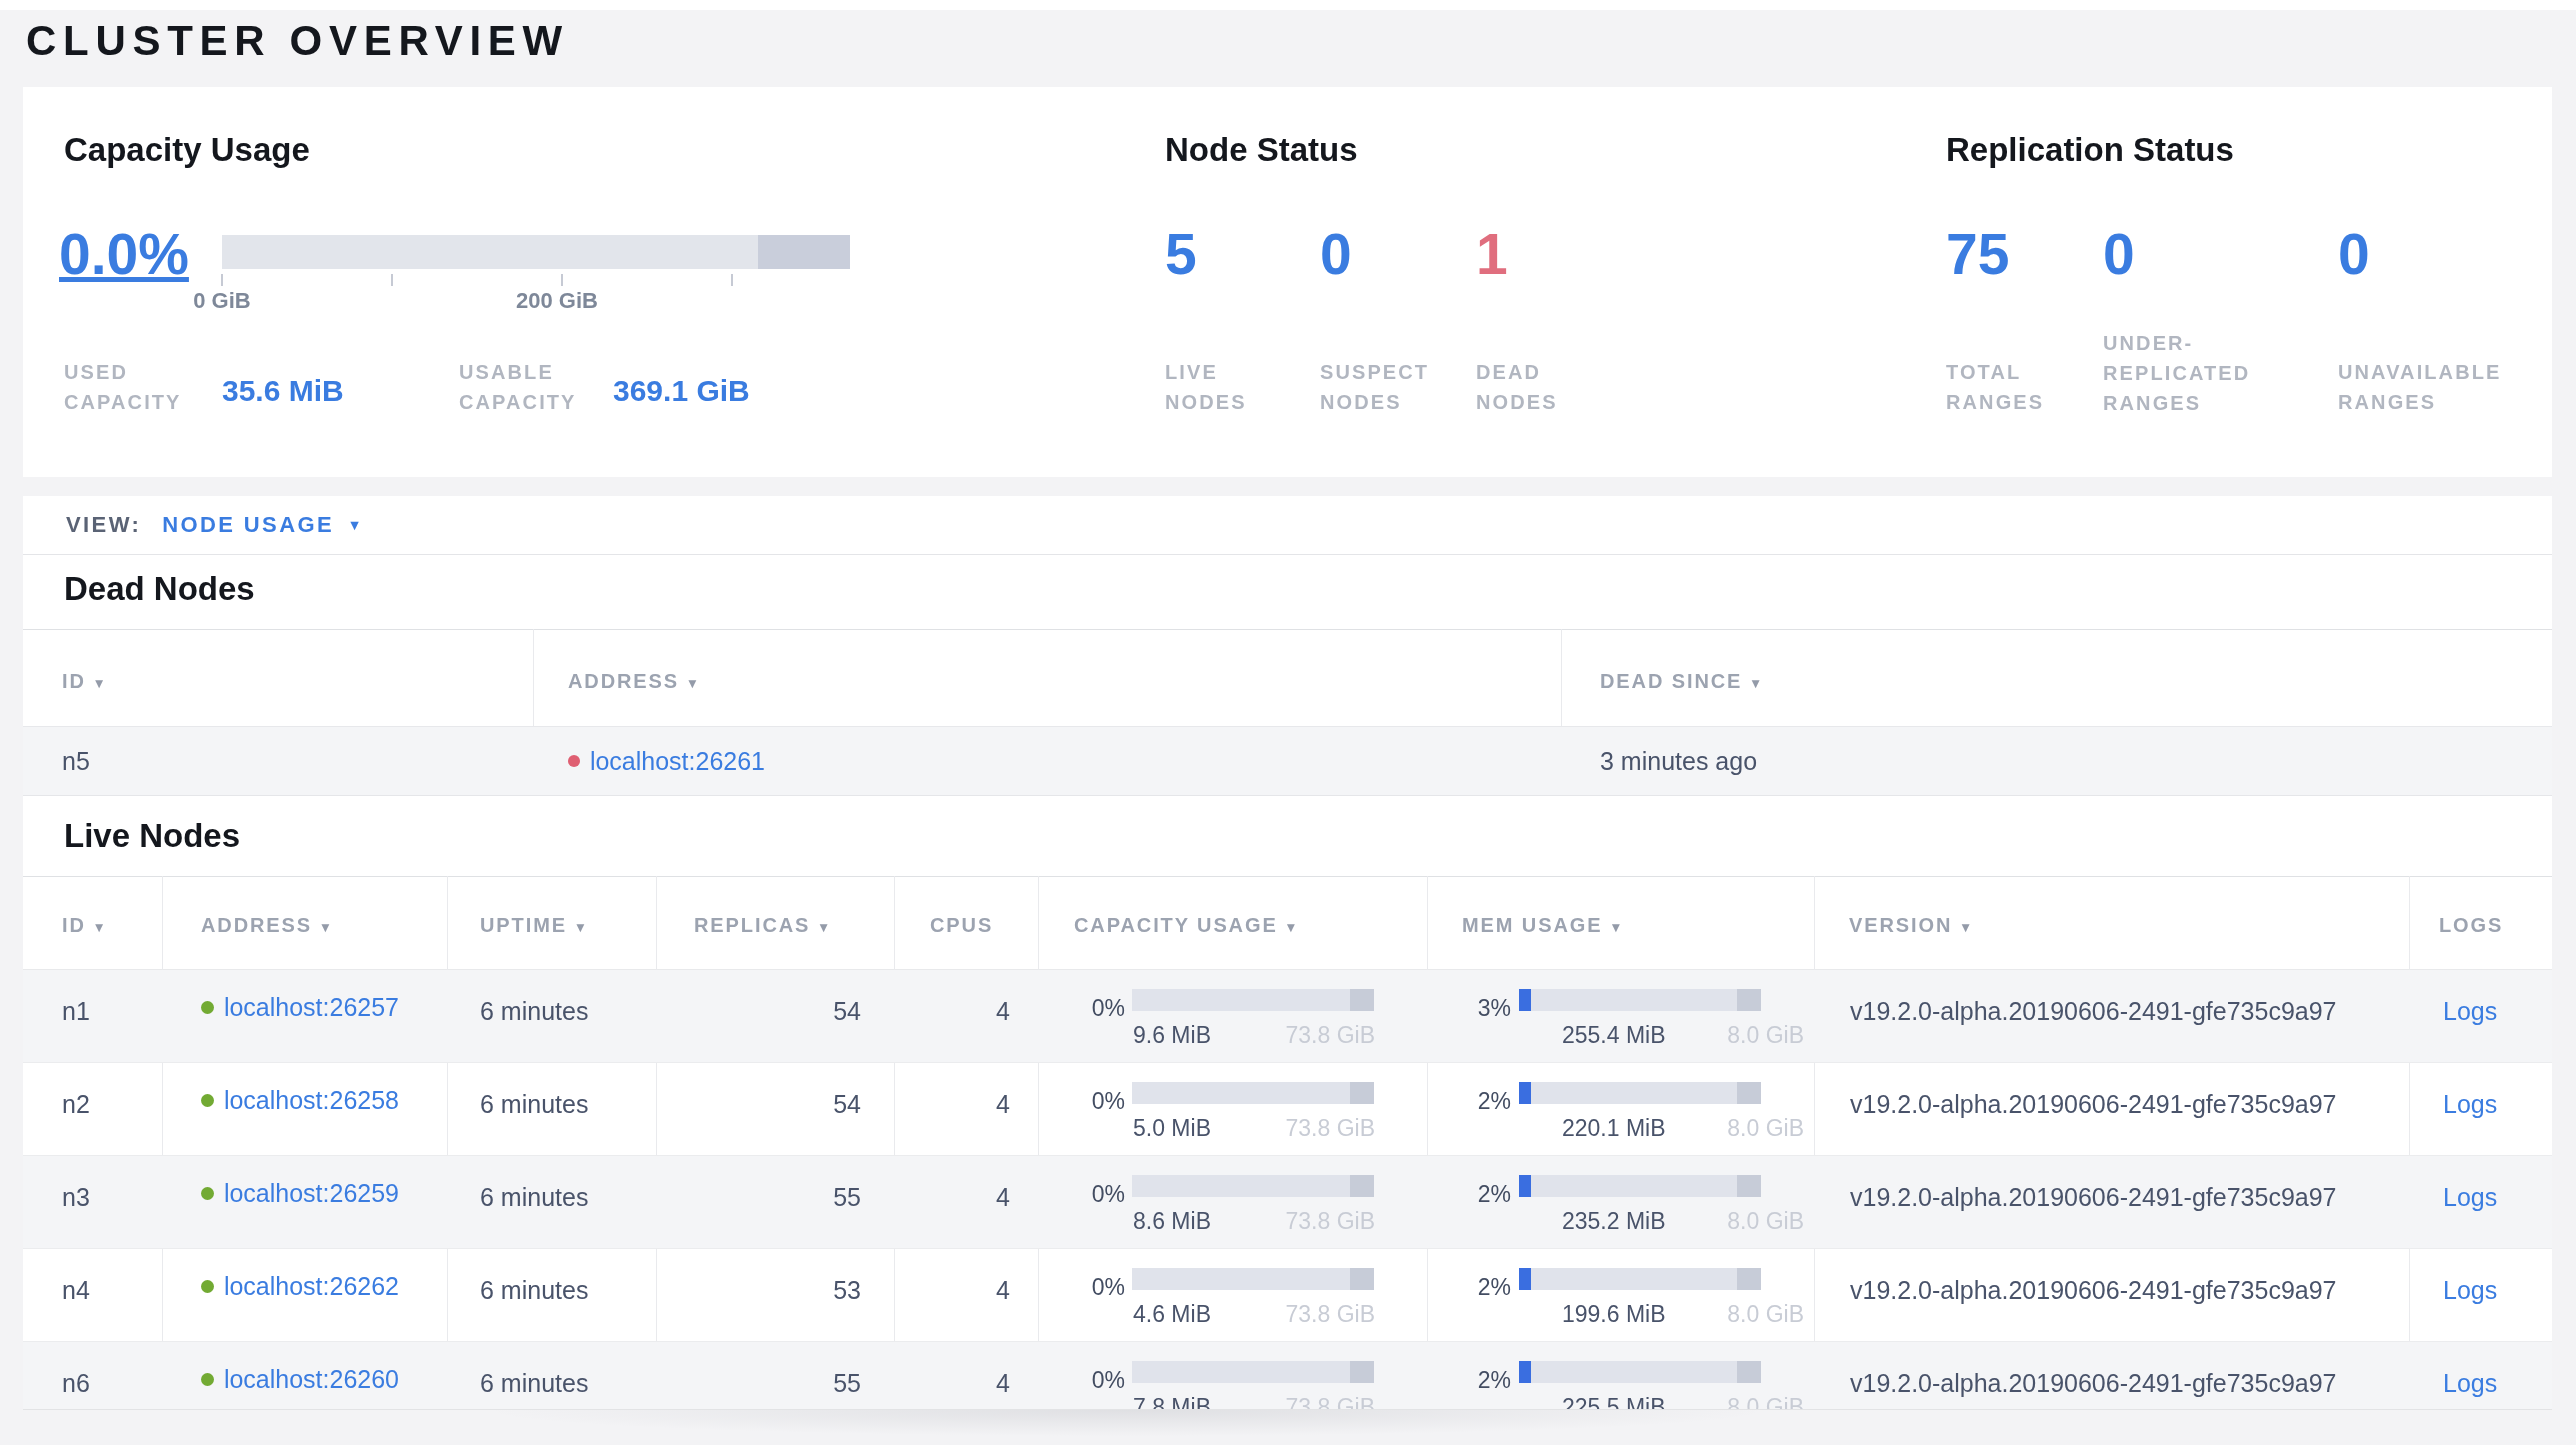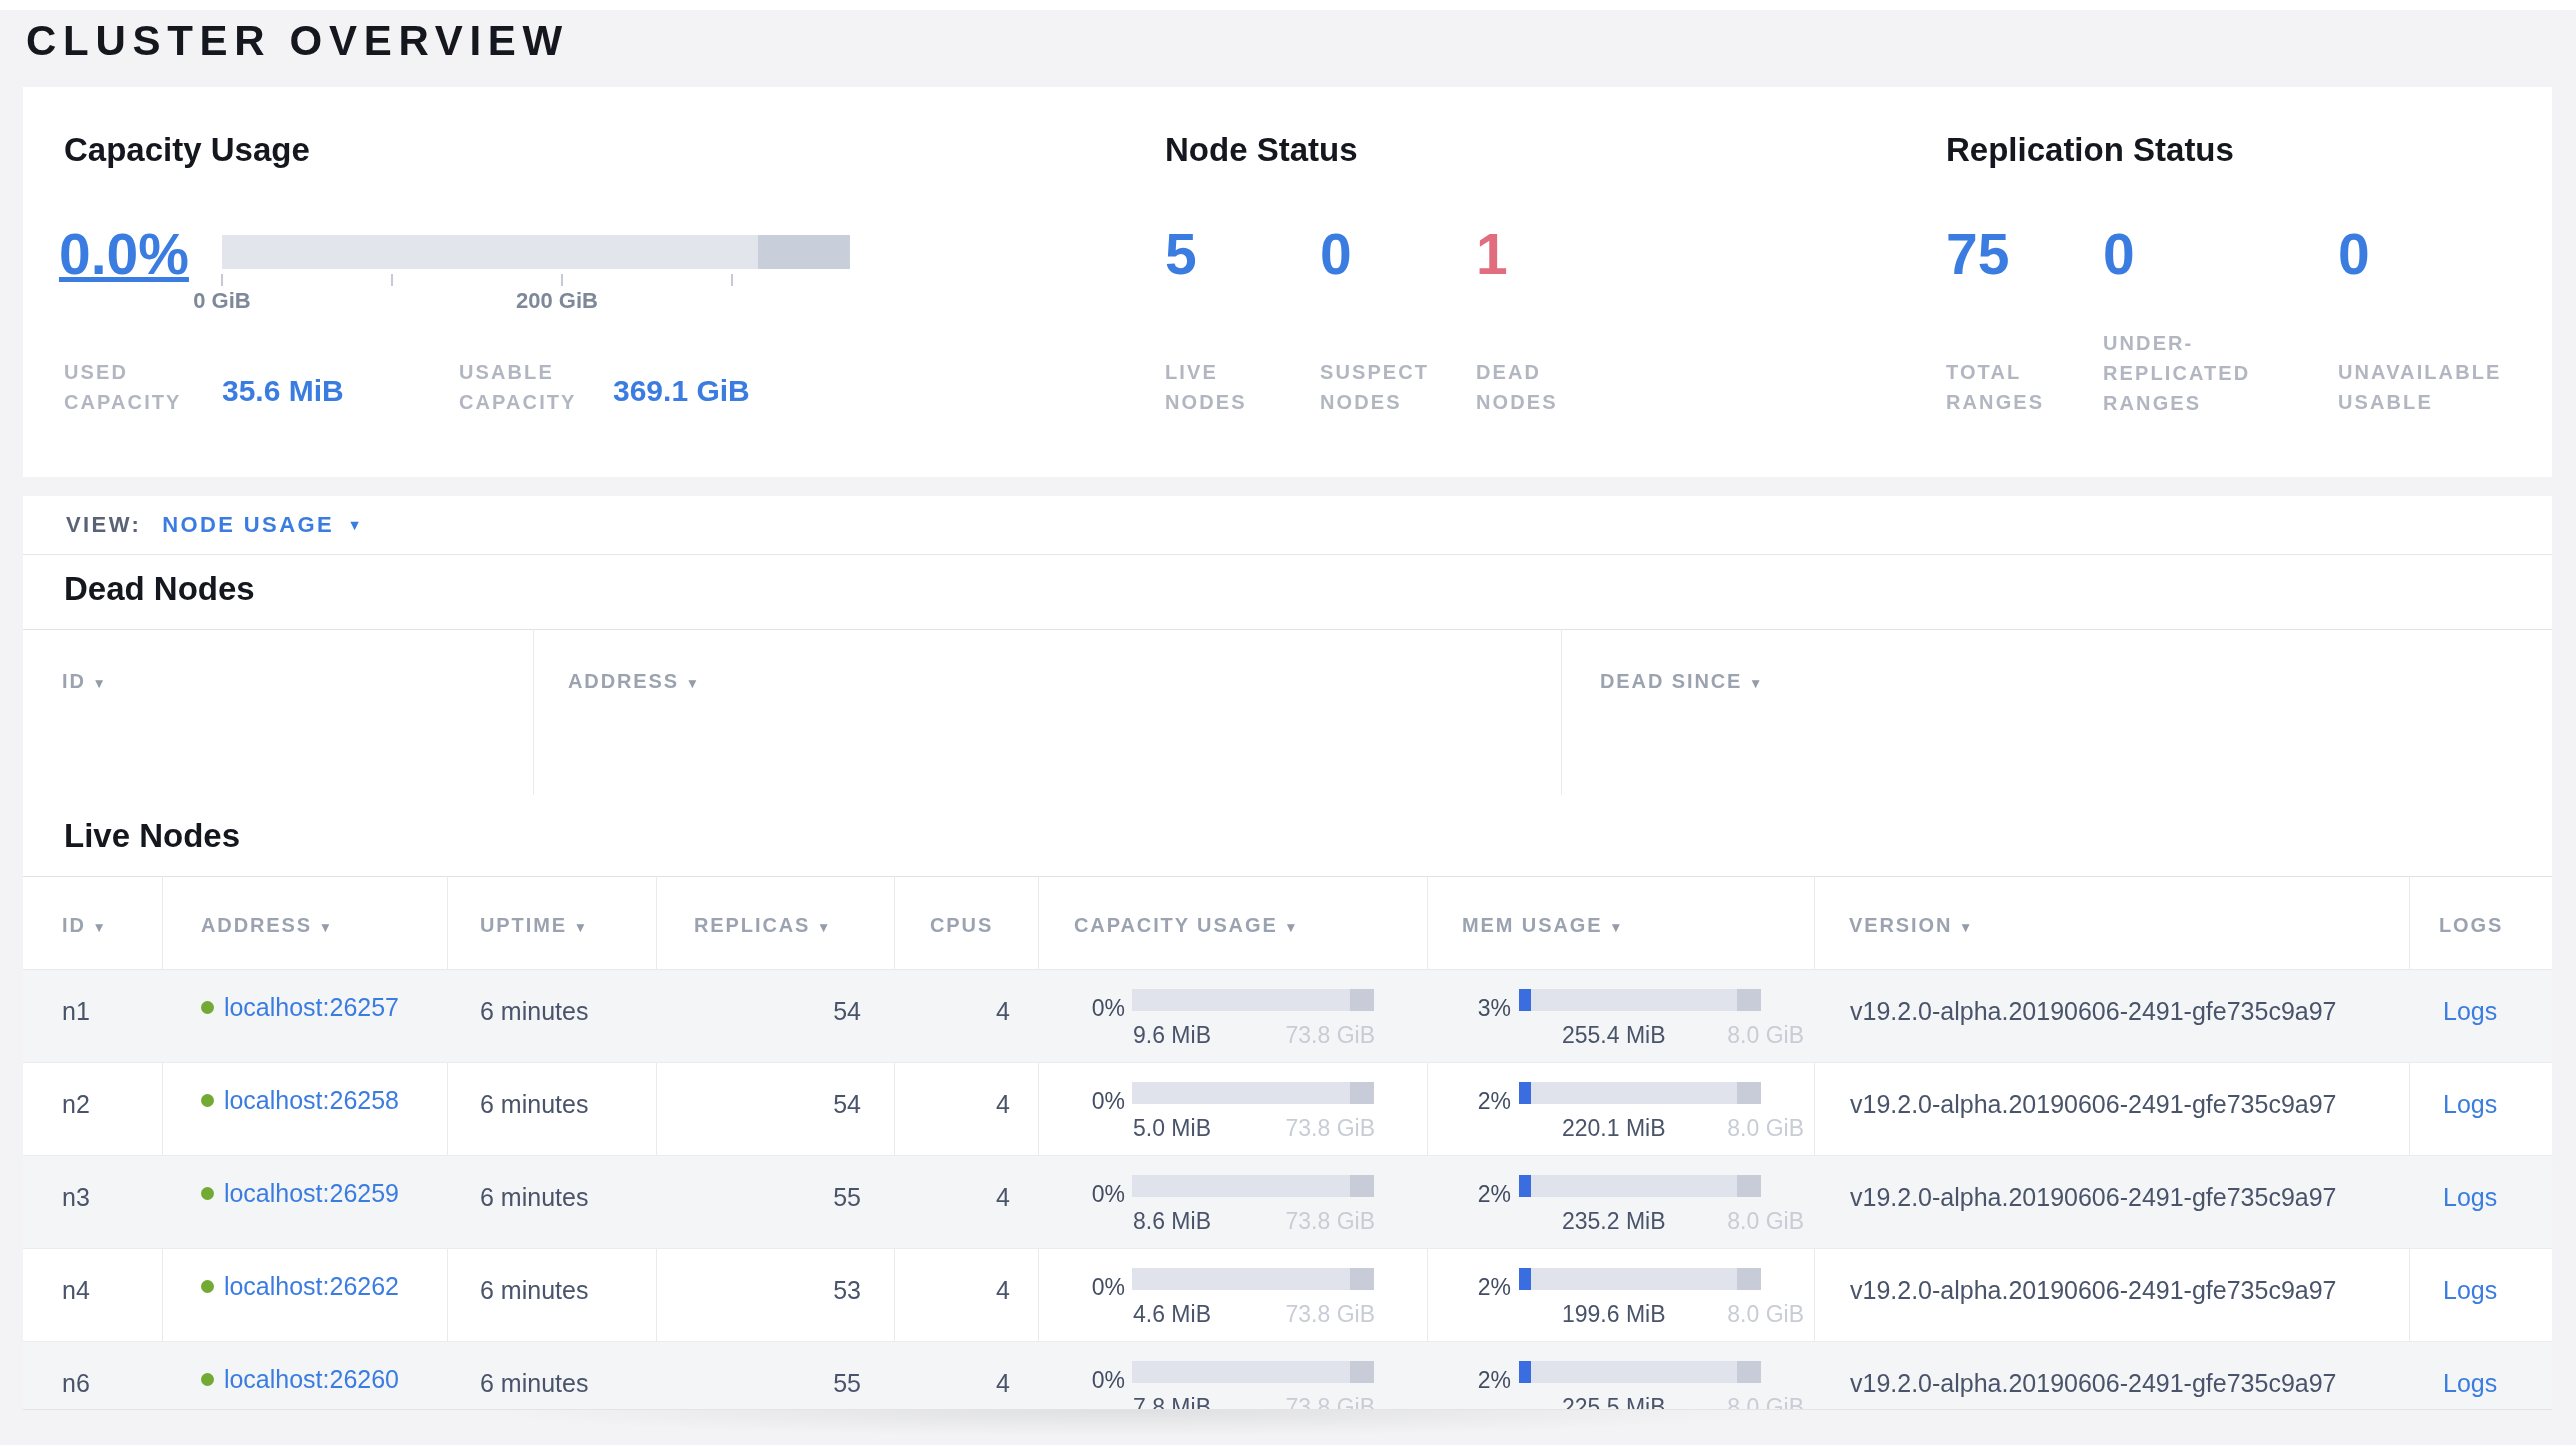--- a/index.html
+++ b/index.html
@@ -160,21 +160,21 @@
   <div class="card-h abs" id="rep-heading">Replication Status</div>
   <div class="big-num" id="rs-0">75</div>
   <div class="big-num" id="rs-1">0</div>
   <div class="big-num" id="rs-2">0</div>
   <div class="stat-label" id="rsl-0">TOTAL
 RANGES</div>
   <div class="stat-label" id="rsl-1">UNDER-
 REPLICATED
 RANGES</div>
   <div class="stat-label" id="rsl-2">UNAVAILABLE
-USABLE</div>
+RANGES</div>
 </div>
 
 <div id="view-bar">
   <span id="view-label">VIEW:</span>
   <span id="view-select">
     <span id="view-selected">NODE USAGE</span>
     <span class="dd-arrow">▼</span>
   </span>
 </div>
 
@@ -183,20 +183,28 @@
   <div class="section-h" id="dead-heading">Dead Nodes</div>
 
   <div id="dead-header">
     <span class="th" id="dh-id"><span>ID</span><span class="sort-arrow">▼</span></span>
     <span class="th" id="dh-addr"><span>ADDRESS</span><span class="sort-arrow">▼</span></span>
     <span class="th" id="dh-since"><span>DEAD SINCE</span><span class="sort-arrow">▼</span></span>
   </div>
   <div class="dead-divs">
     <div class="v-div" style="left:510px"></div>
     <div class="v-div" style="left:1538px"></div>
+  </div>
+  <div id="dead-row">
+    <div class="cell" id="dr-id">n5</div>
+    <div class="cell" id="dr-addr">
+      <span class="dot dot-dead"></span>
+      <a class="link">localhost:26261</a>
+    </div>
+    <div class="cell" id="dr-since">3 minutes ago</div>
   </div>
 
   <div class="section-h" id="live-heading">Live Nodes</div>
 
   <div id="live-header">
     <span class="th" id="lh-id"><span>ID</span><span class="sort-arrow">▼</span></span>
     <span class="th" id="lh-addr"><span>ADDRESS</span><span class="sort-arrow">▼</span></span>
     <span class="th" id="lh-up"><span>UPTIME</span><span class="sort-arrow">▼</span></span>
     <span class="th" id="lh-rep"><span>REPLICAS</span><span class="sort-arrow">▼</span></span>
     <span class="th" id="lh-cpu"><span>CPUS</span></span>

